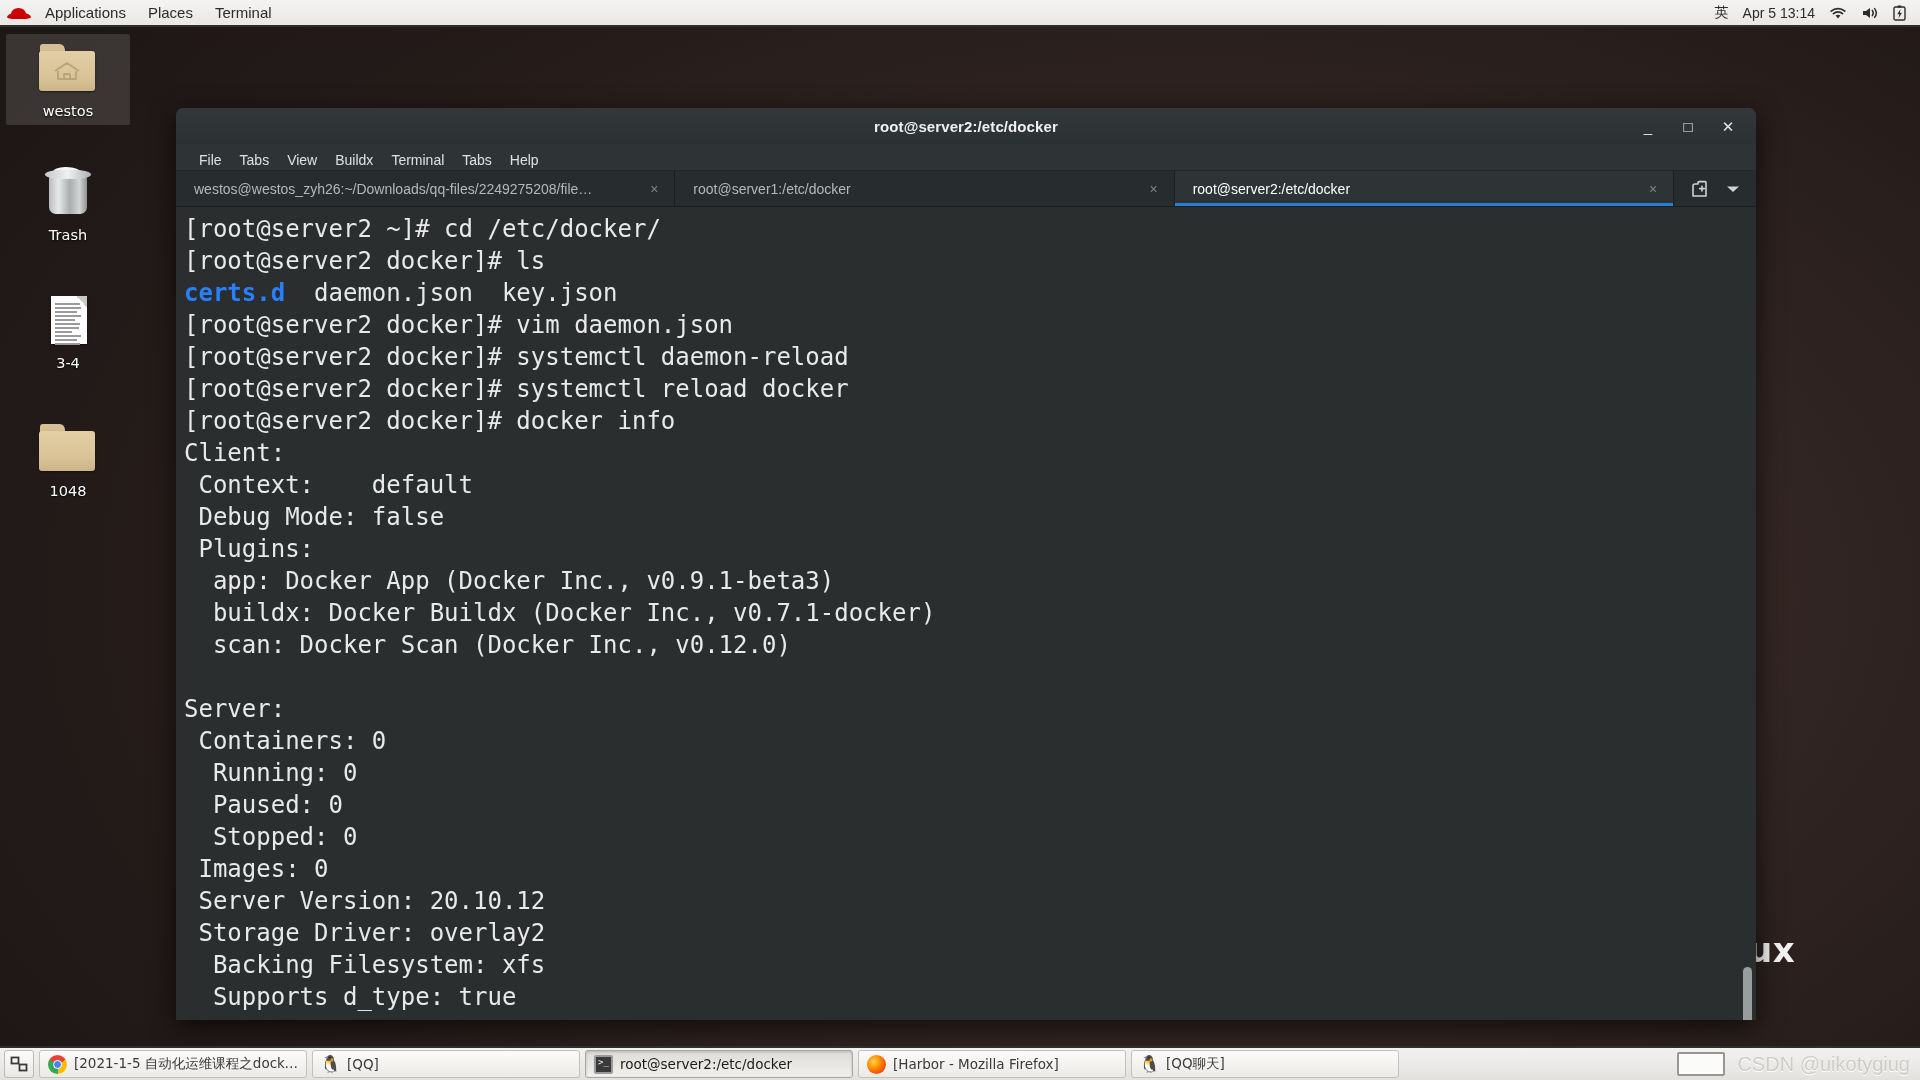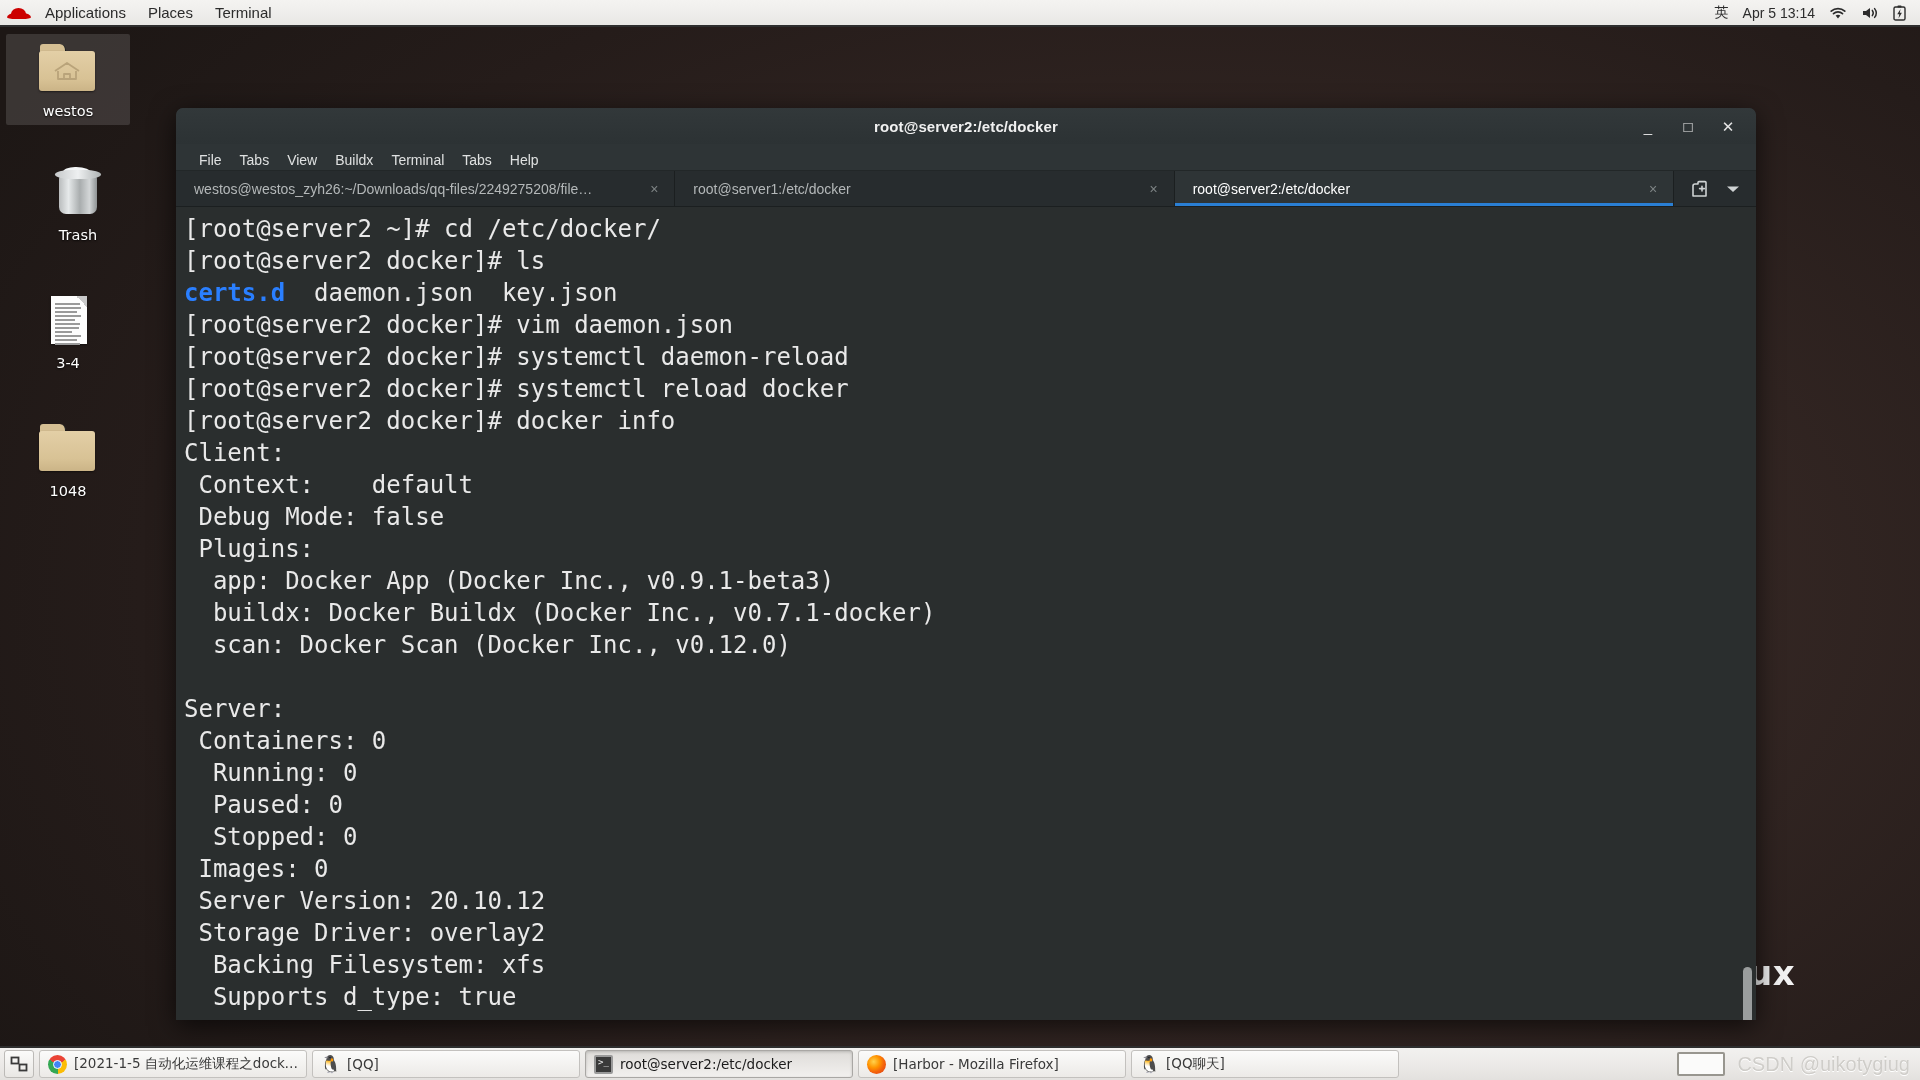--- a/index.html
+++ b/index.html
@@ -21,21 +21,20 @@
   }
   #wallpaper-text {
     position: absolute;
     left: 1748px; top: 930px;
     font-family: "DejaVu Sans", sans-serif;
     font-size: 34px;
     font-weight: 600;
     color: #f2f2f2;
     letter-spacing: 0.5px;
     white-space: nowrap;
-    margin-top: 23px;
   }
 
   
   #top-panel {
     position: absolute; left: 0; top: 0;
     width: 1920px; height: 27px;
     background: linear-gradient(to bottom, #f4f3f1 0%, #eeedeb 55%, #e8e7e4 100%);
     border-bottom: 2px solid #2e2e2e;
     display: flex; align-items: center;
     font-size: 15px; color: #2c2c2c;
@@ -426,21 +425,21 @@
   <div class="icon-art folder">
     <div class="tab"></div>
     <div class="body"></div>
     <svg class="home" viewBox="0 0 28 20">
       <path d="M2 10 L14 2 L26 10 M5 10 V18 H23 V10 M11 18 V13 H17 V18" fill="none" stroke="#b9a37a" stroke-width="1.8" stroke-linejoin="round"></path>
     </svg>
   </div>
   <div class="label">westos</div>
 </div>
 
-<div class="desk-icon" style="left:16px; top:158px;">
+<div class="desk-icon" style="left:6px; top:158px;">
   <div class="icon-art trash">
     <div class="crumple"></div>
     <div class="can"></div>
     <div class="lid"></div>
   </div>
   <div class="label">Trash</div>
 </div>
 
 <div class="desk-icon" style="left:6px; top:286px;">
   <div class="icon-art doc">

